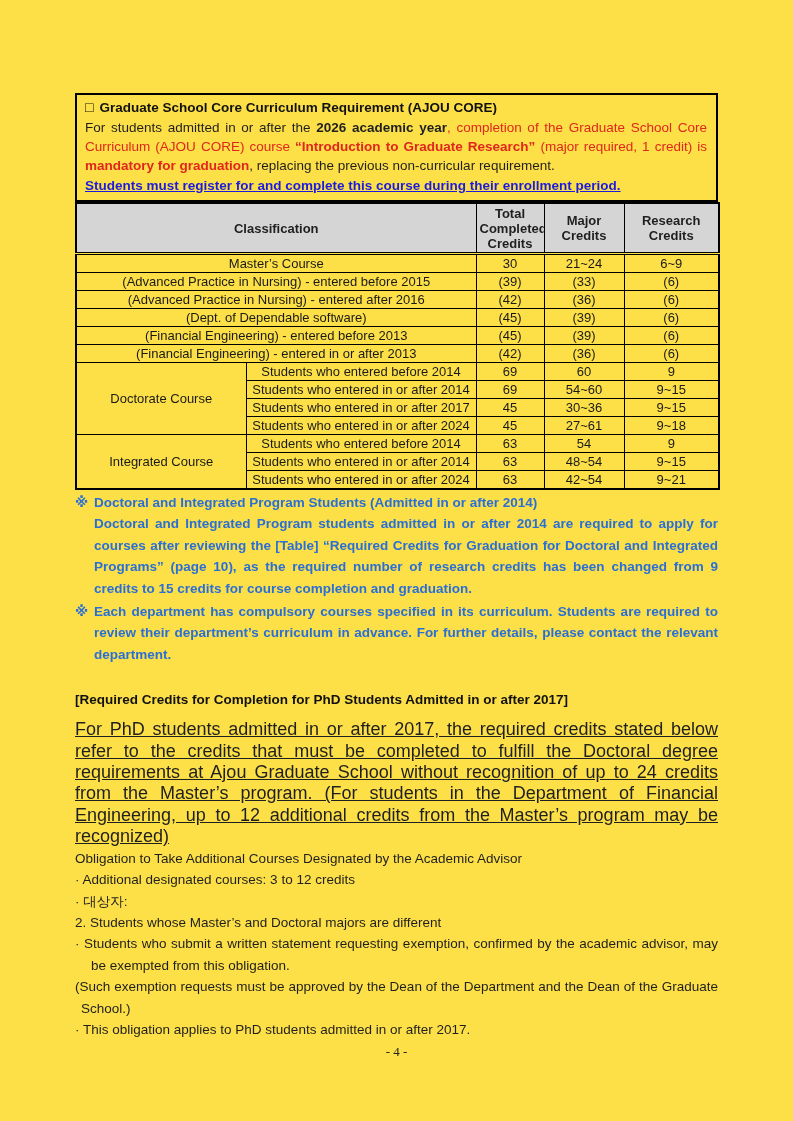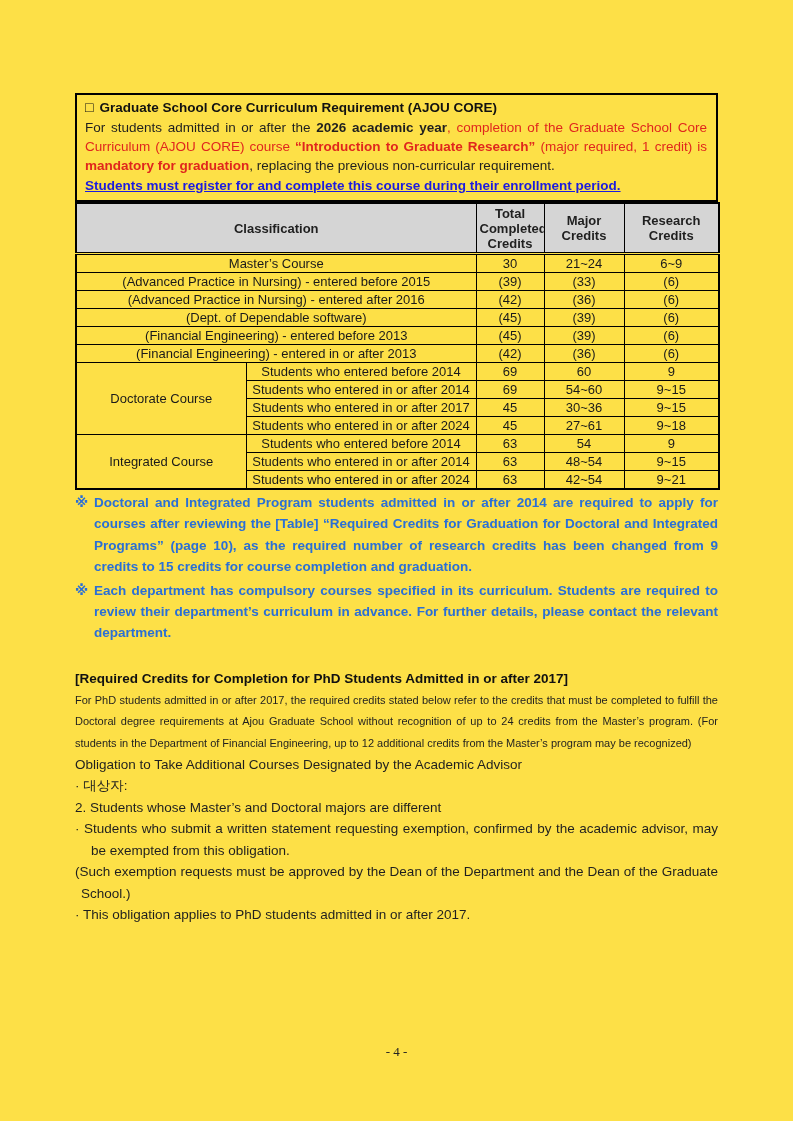--- a/index.html
+++ b/index.html
@@ -73,21 +73,21 @@
     font-size:13.5px; line-height:21.4px;
     position:relative; padding-left:19px;
     margin-top:2px;
   }
   .note-marker { position:absolute; left:0; top:0; }
   .note-heading { }
   .note-body { text-align:justify; }
 
   
   .phd-heading { font-size:13.5px; font-weight:bold; color:#111; margin-top:27px; }
-  .phd-para { font-size:11px; line-height:21.4px; text-align:justify; margin-top:4px; }
+  .phd-para { font-size:18px; line-height:21.4px; text-align:justify; margin-top:12px;text-decoration:underline; }
   .phd-line { font-size:13.5px; line-height:21.4px; }
   .hang16 { padding-left:16px; text-indent:-16px; text-align:justify; }
   .hang6  { padding-left:6px;  text-indent:-6px;  text-align:justify; }
 
   
   .page-num {
     position:absolute; left:0; right:0; bottom:61px;
     text-align:center; font-size:13px; color:#222;
     font-family:"Liberation Serif","DejaVu Serif",serif;
   }
@@ -206,30 +206,32 @@
           <td>Students who entered in or after 2024</td>
           <td>63</td>
           <td>42~54</td>
           <td>9~21</td>
         </tr>
       </tbody>
     </table>
 
     <div class="note">
       <span class="note-marker">※</span>
+      <div class="note-heading">Doctoral and Integrated Program Students (Admitted in or after 2014)</div>
       <div class="note-body">Doctoral and Integrated Program students admitted in or after 2014 are required to apply for courses after reviewing the [Table] “Required Credits for Graduation for Doctoral and Integrated Programs” (page 10), as the required number of research credits has been changed from 9 credits to 15 credits for course completion and graduation.</div>
     </div>
     <div class="note">
       <span class="note-marker">※</span>
       <div class="note-body">Each department has compulsory courses specified in its curriculum. Students are required to review their department’s curriculum in advance. For further details, please contact the relevant department.</div>
     </div>
 
     <div class="phd-heading">[Required Credits for Completion for PhD Students Admitted in or after 2017]</div>
     <div class="phd-para">For PhD students admitted in or after 2017, the required credits stated below refer to the credits that must be completed to fulfill the Doctoral degree requirements at Ajou Graduate School without recognition of up to 24 credits from the Master’s program. (For students in the Department of Financial Engineering, up to 12 additional credits from the Master’s program may be recognized)</div>
     <div class="phd-line">Obligation to Take Additional Courses Designated by the Academic Advisor</div>
+    <div class="phd-line">· Additional designated courses: 3 to 12 credits</div>
     <div class="phd-line">· 대상자:</div>
     <div class="phd-line">2. Students whose Master’s and Doctoral majors are different</div>
     <div class="phd-line hang16">· Students who submit a written statement requesting exemption, confirmed by the academic advisor, may be exempted from this obligation.</div>
     <div class="phd-line hang6">(Such exemption requests must be approved by the Dean of the Department and the Dean of the Graduate School.)</div>
     <div class="phd-line">· This obligation applies to PhD students admitted in or after 2017.</div>
 
   </div>
 
   <div class="page-num">- 4 -</div>
 </div>

